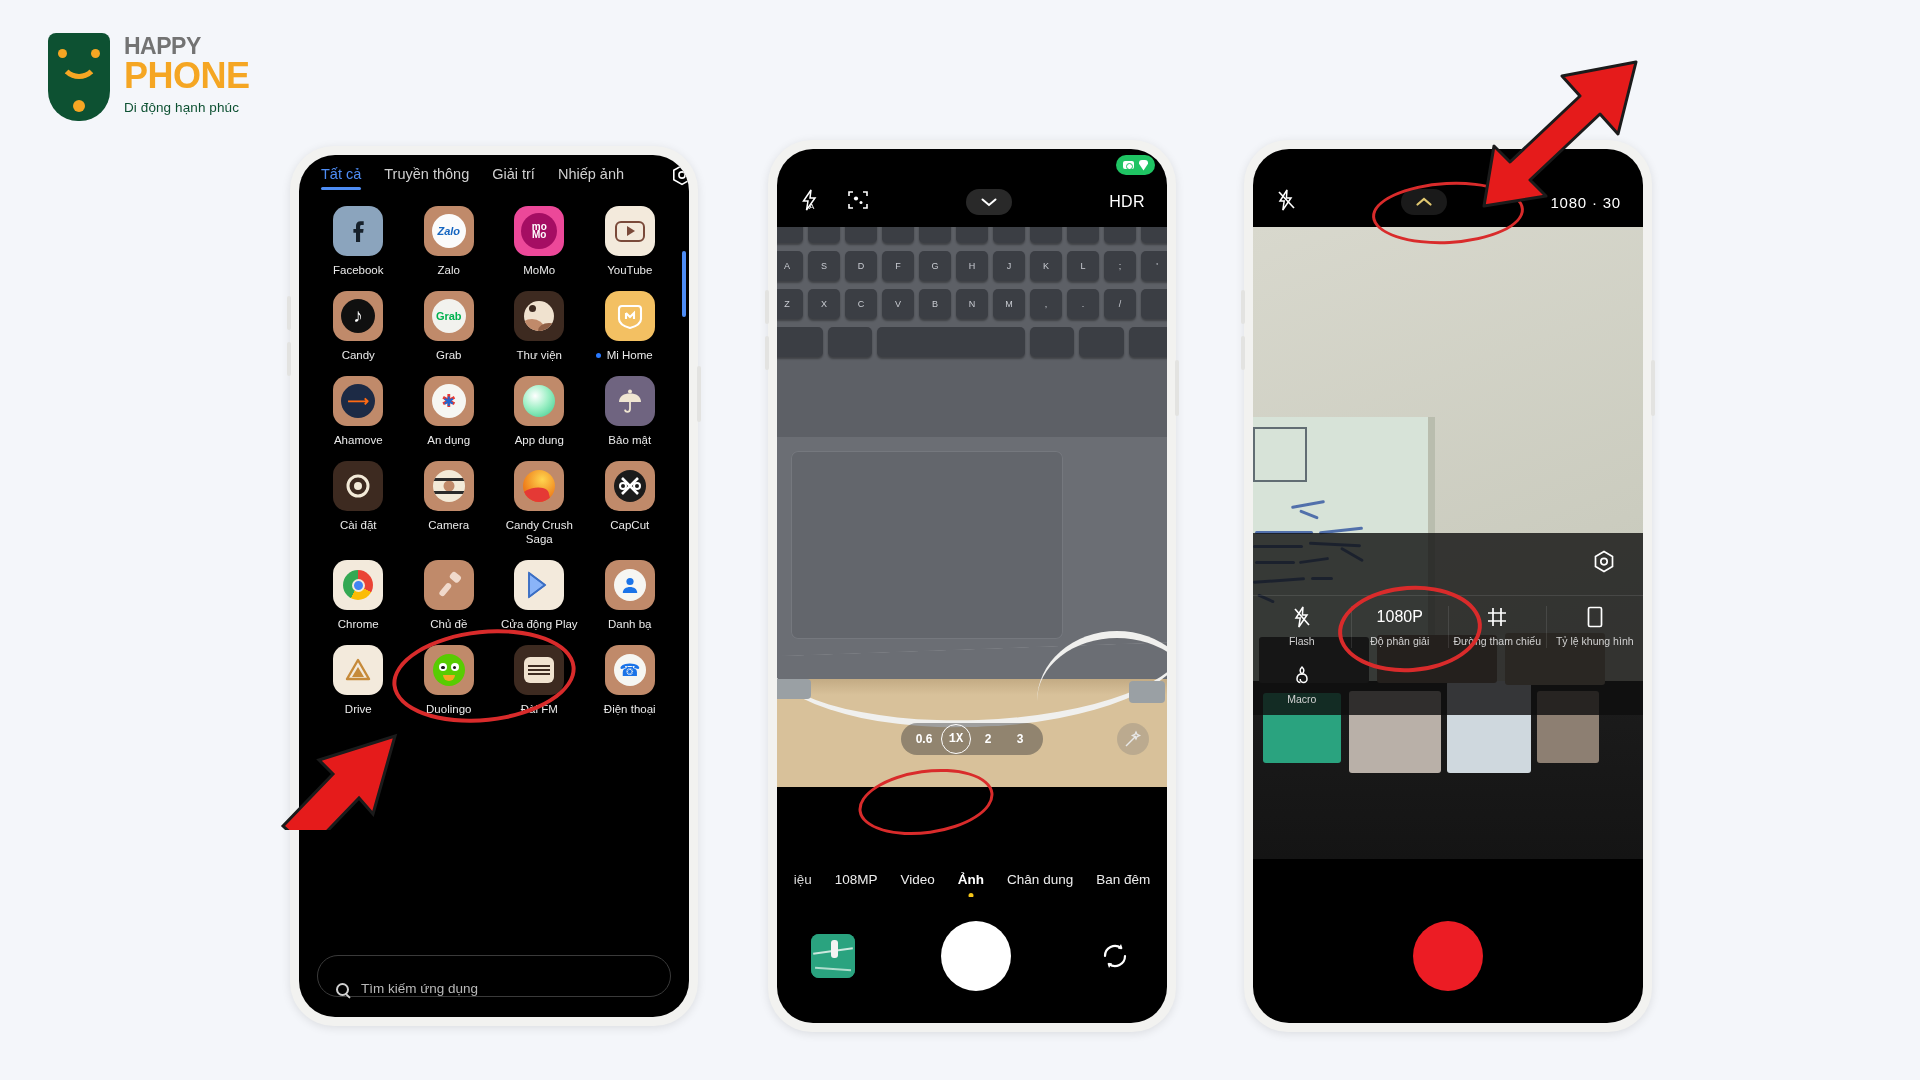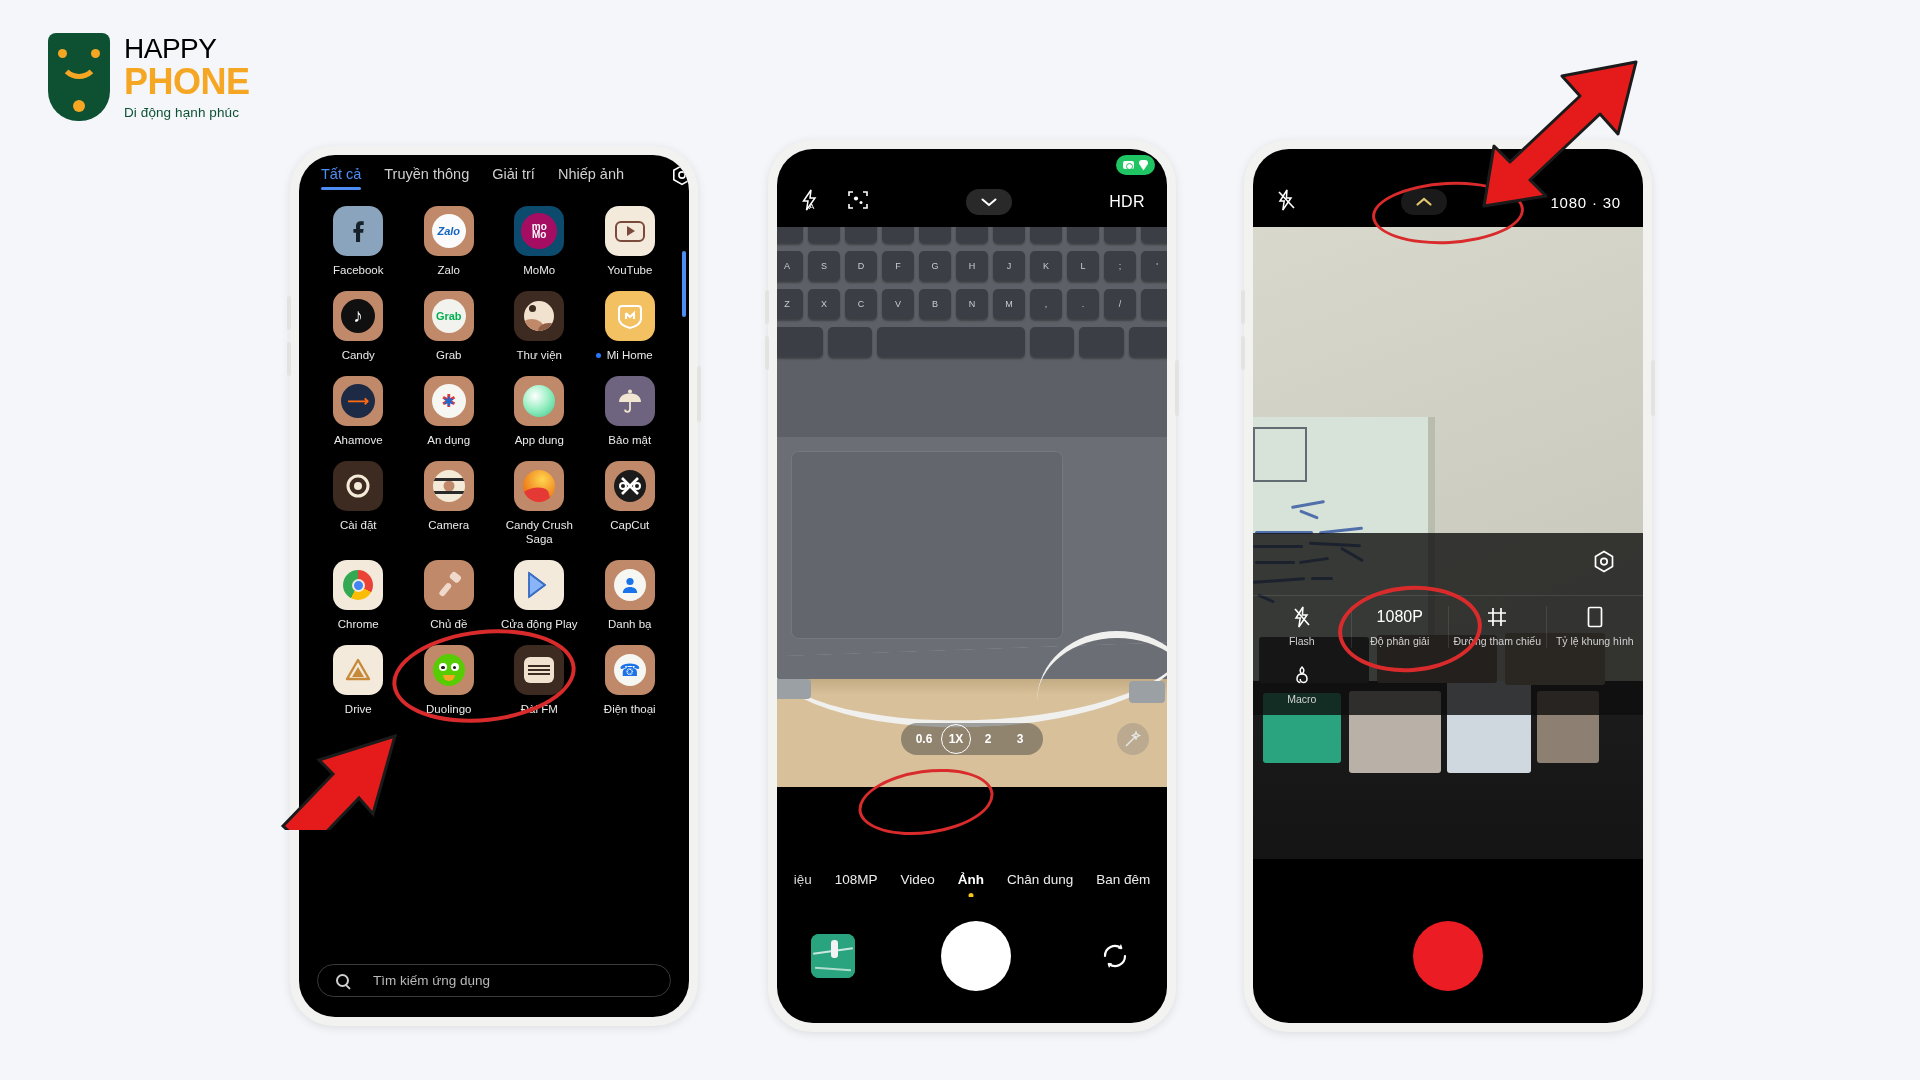--- a/index.html
+++ b/index.html
@@ -28,21 +28,21 @@
   .logo-dotL, .logo-dotR {
     position: absolute; width: 9px; height: 9px; border-radius: 50%; background: #f5a623; top: 16px;
   }
   .logo-dotL { left: 10px; }
   .logo-dotR { right: 10px; }
   .logo-dotB {
     position: absolute; left: 50%; transform: translateX(-50%); bottom: 9px;
     width: 12px; height: 12px; border-radius: 50%; background: #f5a623;
   }
   .logo-text { padding-top: 2px; }
-  .logo-happy { font-size: 28px; font-weight: normal; color: #000000; letter-spacing: -0.5px; line-height: 1.02; }
+  .logo-happy { font-size: 23px; font-weight: bold; color: #737373; letter-spacing: -0.5px; line-height: 1.02; }
   .logo-phone { font-size: 36px; font-weight: bold; color: #f5a623; letter-spacing: -0.5px; line-height: 1.02; }
   .logo-tag { font-size: 13.5px; color: #0d5132; margin-top: 5px; letter-spacing: 0.1px; }
 
   
   .phone {
     position: absolute;
     background: #f2f2f0;
     border-radius: 44px;
     padding: 9px;
     box-shadow: 0 2px 10px rgba(0,0,0,0.10);
@@ -141,23 +141,23 @@
   .app-name {
     font-size: 11.5px; color: #eaeaea; text-align: center; line-height: 1.22;
     max-width: 78px; position: relative;
   }
   .app-name .newdot {
     position: absolute; left: -11px; top: 5px; width: 5px; height: 5px;
     border-radius: 50%; background: #2979ff;
   }
 
   .searchbar {
-    position: absolute; left: 18px; right: 18px; bottom: 20px; height: 33px;
+    position: absolute; left: 18px; right: 18px; bottom: 20px; height: 42px;
     border: 1.3px solid #3a3a3a; border-radius: 22px;
-    display: flex; align-items: center; gap: 24px; padding: 0 18px;
+    display: flex; align-items: flex-end; gap: 12px; padding: 0 18px;
     color: #b9b9b9; font-size: 13.5px;
   }
   .mag {
     width: 13px; height: 13px; border: 2px solid #cfcfcf; border-radius: 50%;
     position: relative; flex: 0 0 auto;
   }
   .mag:after {
     content: ""; position: absolute; right: -4px; bottom: -3px;
     width: 6px; height: 2px; background: #cfcfcf; transform: rotate(45deg); border-radius: 2px;
   }
@@ -262,21 +262,21 @@
 
   .zoombar {
     position: absolute; left: 50%; transform: translateX(-50%); bottom: 32px;
     height: 32px; border-radius: 17px; background: rgba(60,60,60,0.46);
     display: flex; align-items: center; gap: 2px; padding: 0 8px; z-index: 7;
   }
   .zoombar .z {
     min-width: 30px; height: 30px; color: #fff; font-size: 12px; font-weight: 600;
     display: flex; align-items: center; justify-content: center; border-radius: 50%;
   }
-  .zoombar .z.sel { border: 1.6px solid #fff; }
+  .zoombar .z.sel { border: 1.6px solid #fff; font-family: Liberation Mono, monospace; }
   .magic-btn {
     position: absolute; right: 18px; bottom: 32px; width: 32px; height: 32px;
     border-radius: 50%; background: rgba(120,120,120,0.30);
     display: flex; align-items: center; justify-content: center; z-index: 7;
   }
 
   .modebar {
     position: absolute; left: 0; right: 0; bottom: 126px; height: 36px;
     display: flex; align-items: center; justify-content: center; gap: 23px;
     color: #ededed; font-size: 13.5px; z-index: 6; overflow: hidden;
@@ -368,21 +368,21 @@
         </div>
         <div class="app">
           <div class="app-ico" style="background:#c08a6a">
             <div style="width:34px;height:34px;border-radius:50%;background:#fbfbfb;display:flex;align-items:center;justify-content:center;">
               <span style="font-size:11px;font-weight:bold;color:#1565c0;font-style:italic;">Zalo</span>
             </div>
           </div>
           <div class="app-name">Zalo</div>
         </div>
         <div class="app">
-          <div class="app-ico" style="background:#0c4a6e">
+          <div class="app-ico" style="background:#ec4899">
             <div style="width:36px;height:36px;border-radius:50%;background:#a50d63;display:flex;flex-direction:column;align-items:center;justify-content:center;line-height:.82;">
               <span style="font-size:10px;font-weight:bold;color:#fff;">mo</span>
               <span style="font-size:10px;font-weight:bold;color:#fff;">Mo</span>
             </div>
           </div>
           <div class="app-name">MoMo</div>
         </div>
         <div class="app">
           <div class="app-ico" style="background:#f3eadc">
             <div style="width:30px;height:21px;border-radius:6px;border:2.5px solid #7a4a3a;display:flex;align-items:center;justify-content:center;">

